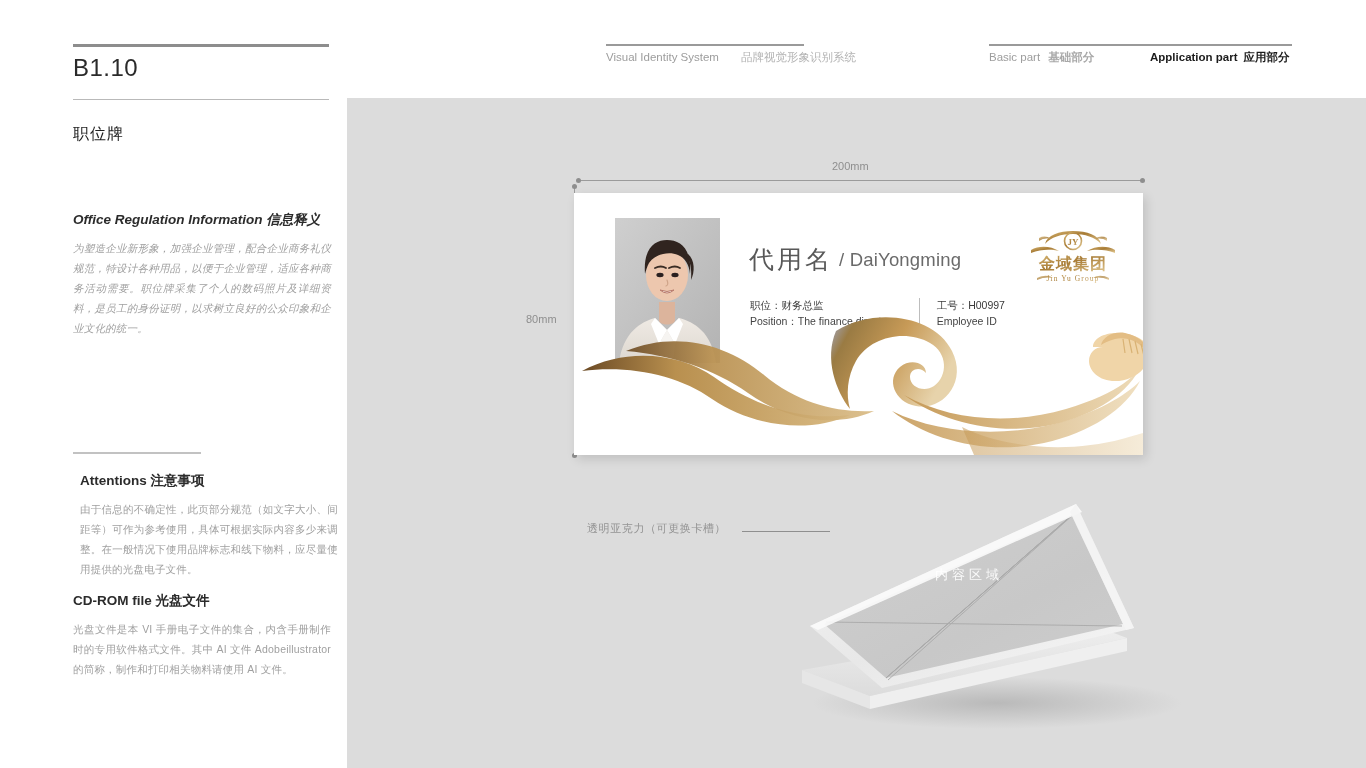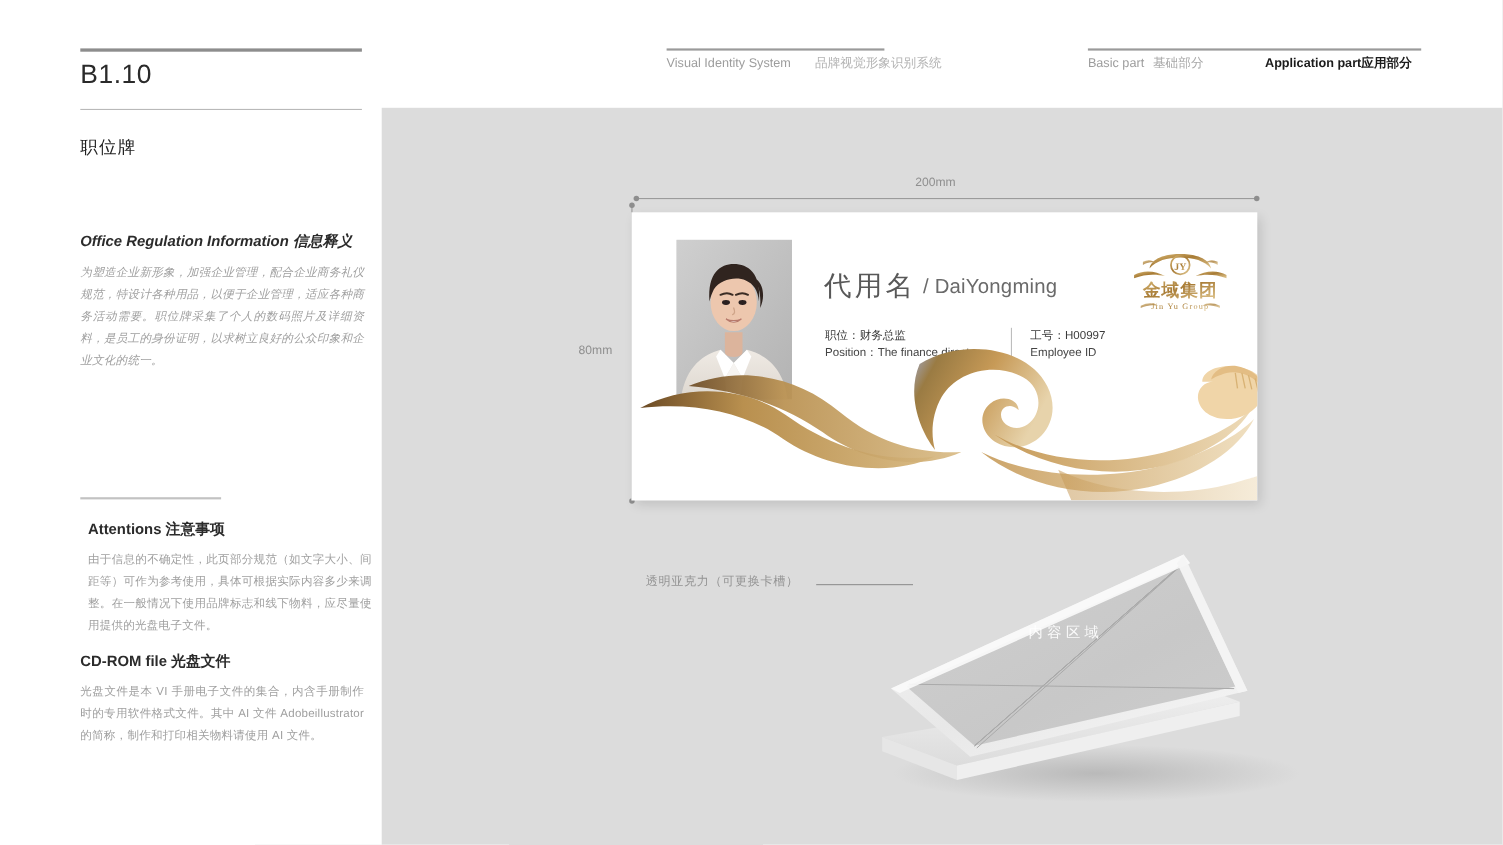--- a/index.html
+++ b/index.html
@@ -43,23 +43,23 @@
 
   
   .hdr{position:absolute;top:0;height:90px;}
   .hdr-line{position:absolute;height:2px;background:#9a9a9a;}
   .hdr-l1{left:606px;top:44px;width:198px;}
   .hdr-l2{left:989px;top:44px;width:303px;}
   .hdr-text{position:absolute;top:50px;font-size:11.5px;white-space:nowrap;}
   .hdr-vis{left:606px;color:#9d9d9d;}
   .hdr-vis .cn{margin-left:22px;color:#b3b3b3;}
   .hdr-basic{left:989px;color:#9d9d9d;}
-  .hdr-basic .cn{margin-left:8px;color:#a8a8a8;}
+  .hdr-basic .cn{margin-left:8px;color:#a8a8a8;font-weight:bold;}
   .hdr-app{left:1150px;color:#1c1c1c;font-weight:600;}
-  .hdr-app .cn{margin-left:0;font-weight:600;}
+  .hdr-app .cn{margin-left:6px;font-weight:600;}
 
   
   .stage{position:absolute;left:347px;top:98px;width:1019px;height:670px;background:#dcdcdc;}
 
   
   .dim-h{position:absolute;left:578px;top:180px;width:565px;height:1px;background:#9b9b9b;}
   .dim-h::before,.dim-h::after{content:"";position:absolute;top:-2px;width:5px;height:5px;border-radius:50%;background:#8e8e8e;}
   .dim-h::before{left:-2px;} .dim-h::after{right:-2px;}
   .dim-h-label{position:absolute;left:832px;top:160px;font-size:11px;color:#8f8f8f;}
 

